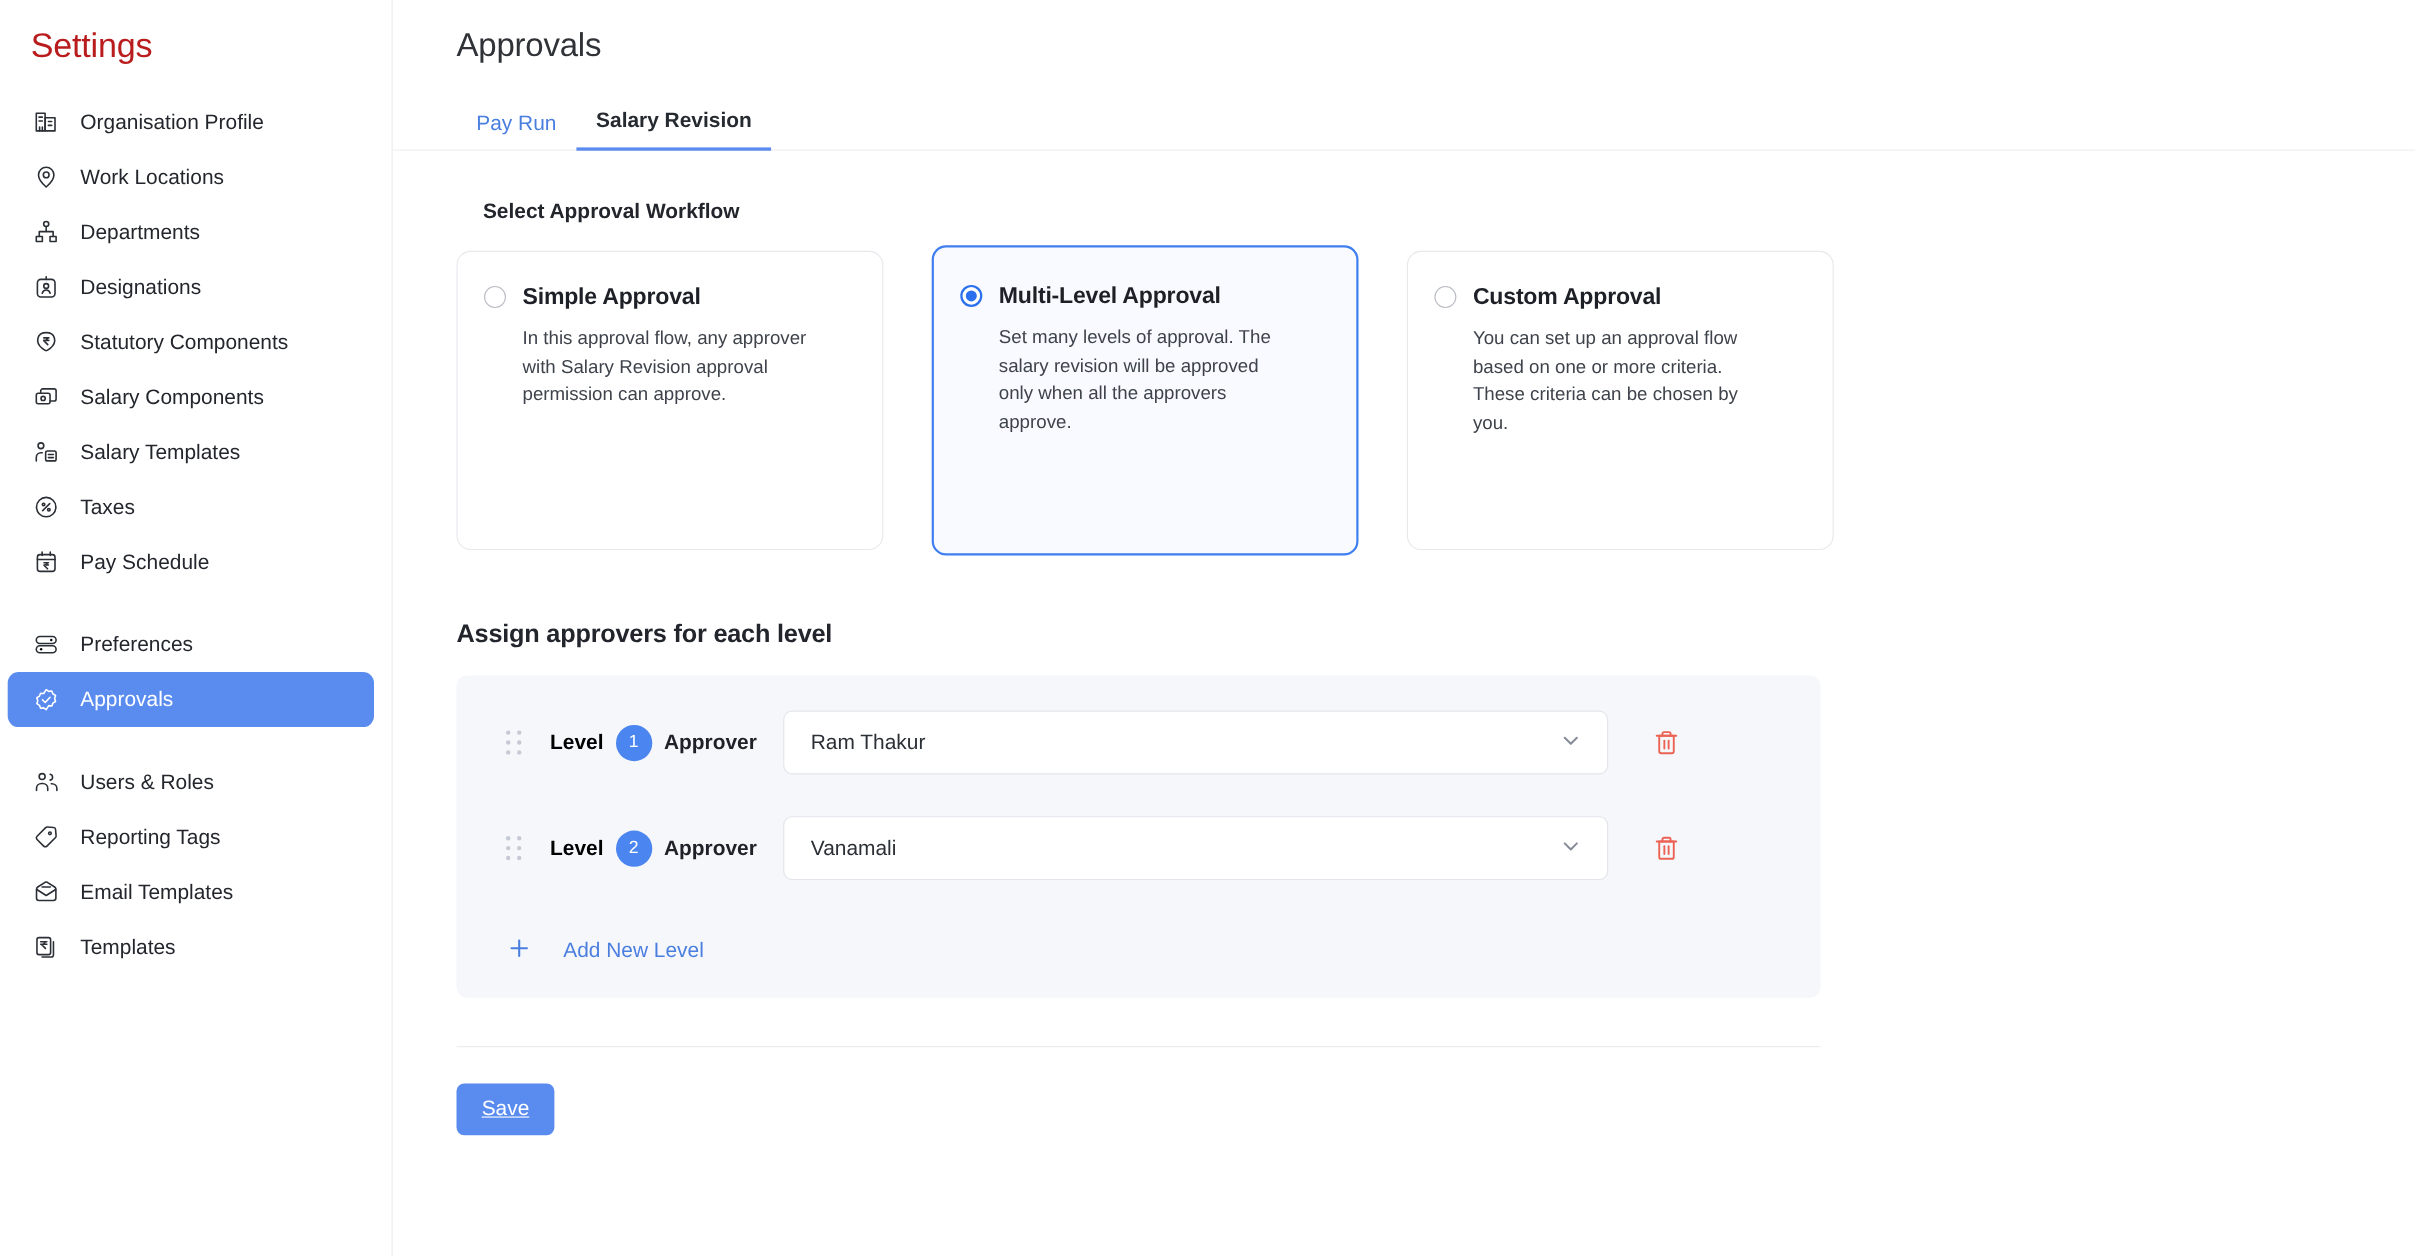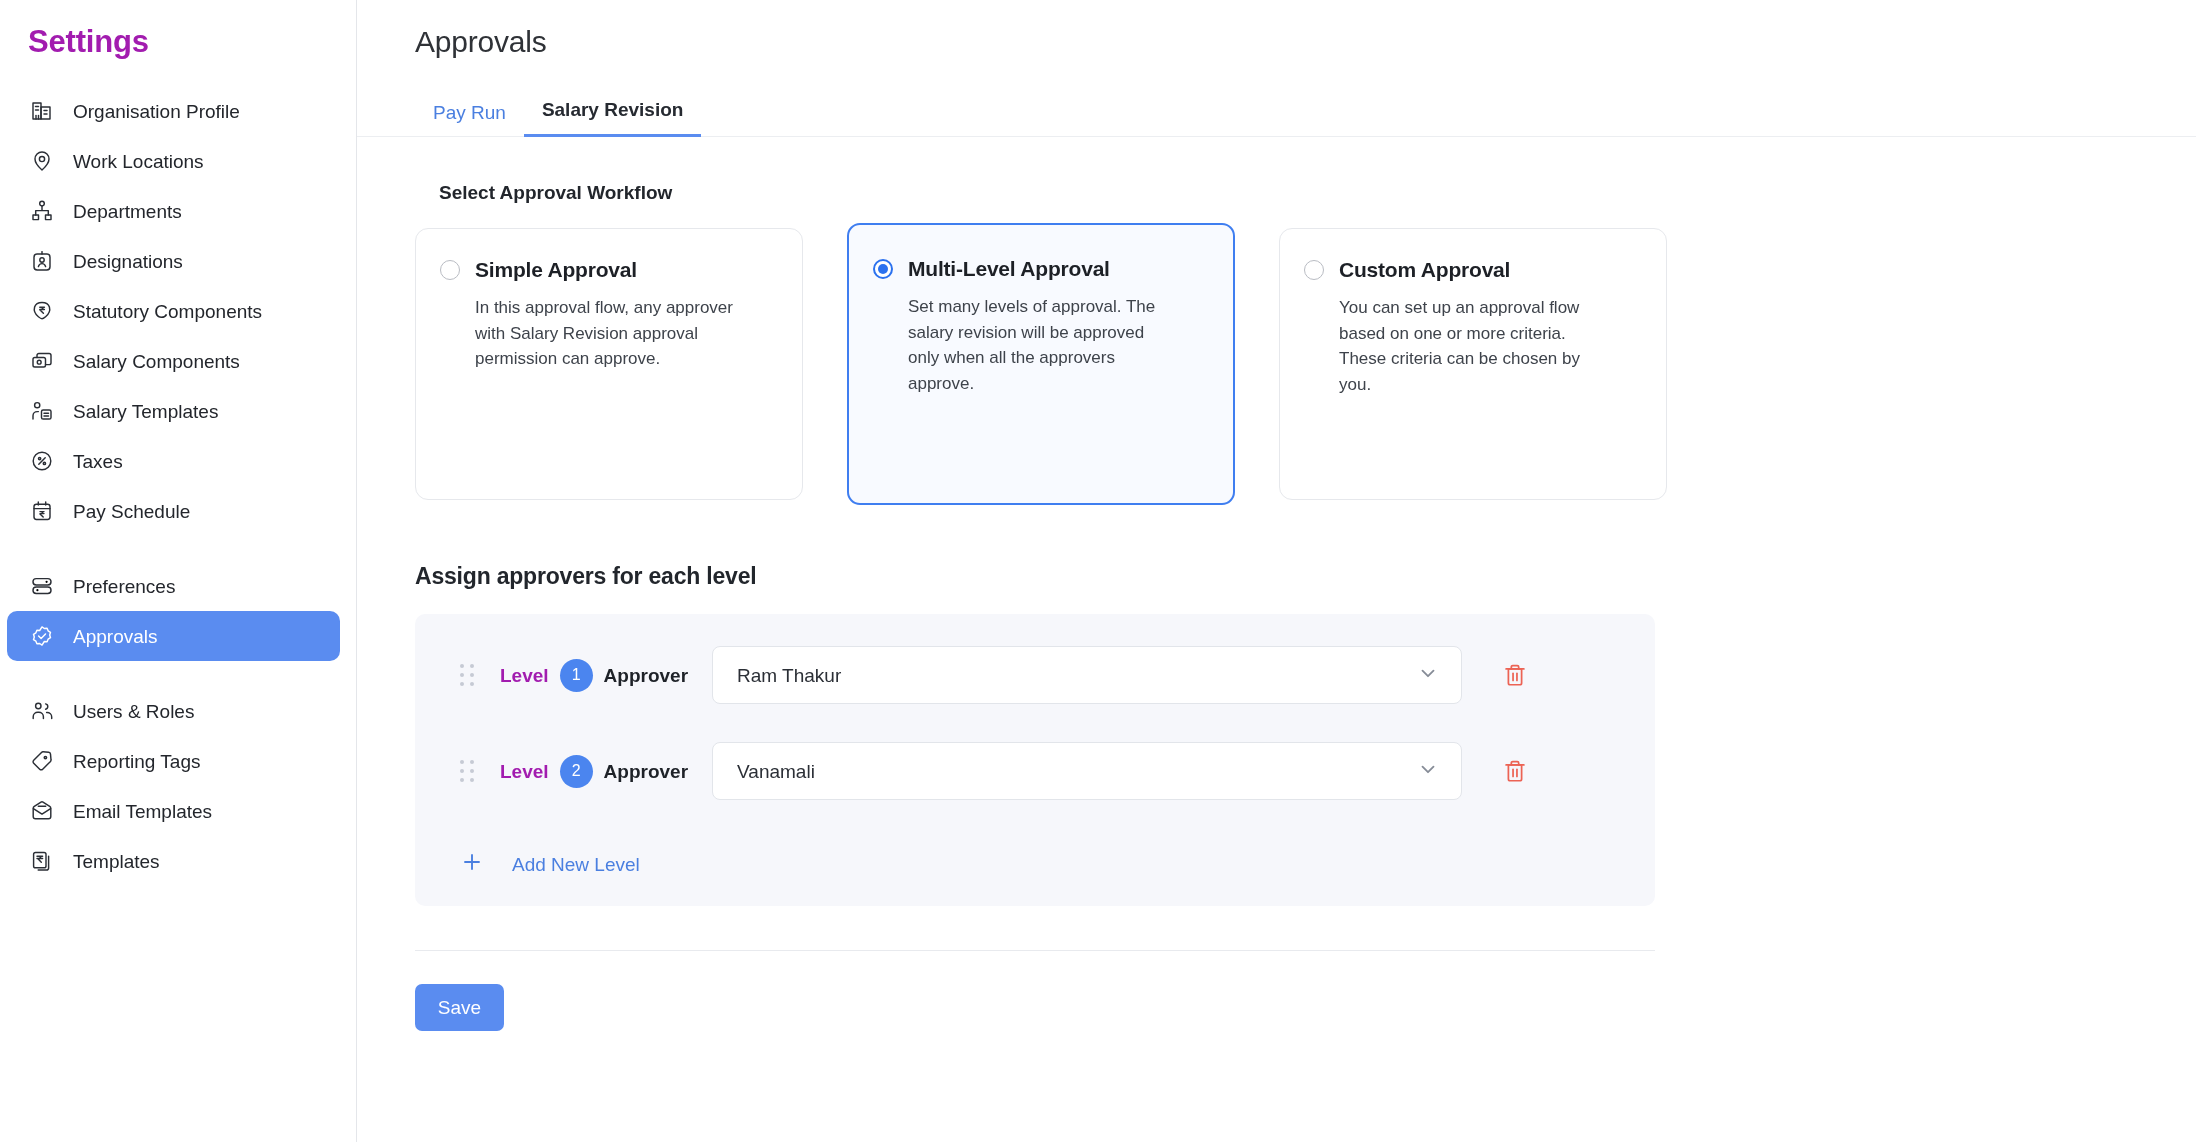--- a/index.html
+++ b/index.html
@@ -25,22 +25,22 @@
     min-width: 357px;
     height: 1142px;
     background: #ffffff;
     border-right: 1px solid #e4e6ea;
     padding-top: 22px;
     position: relative;
   }
 
   .sidebar-title {
     font-size: 31px;
-    font-weight: bold;
-    color: #a21caf;
+    font-weight: normal;
+    color: #b91c1c;
     padding: 0 0 0 28px;
     letter-spacing: -0.2px;
     line-height: 40px;
   }
 
   .nav {
     margin-top: 24px;
   }
 
   .nav-item {
@@ -264,21 +264,21 @@
   .level-label {
     display: flex;
     align-items: center;
     gap: 11px;
     margin-left: 24px;
     white-space: nowrap;
   }
   .level-word {
     font-size: 19px;
     font-weight: bold;
-    color: #a21caf;
+    color: #000000;
     line-height: 1;
   }
   .level-badge {
     width: 33px;
     height: 33px;
     border-radius: 50%;
     background: #4b85ef;
     color: #ffffff;
     font-size: 16px;
     display: flex;
@@ -377,20 +377,21 @@
     background: #5a8cf0;
     border: none;
     border-radius: 7px;
     color: #ffffff;
     font-size: 19px;
     font-family: "Liberation Sans", sans-serif;
     cursor: pointer;
     display: flex;
     align-items: center;
     justify-content: center;
+    text-decoration: underline;
   }
 </style>
 </head>
 <body>
 
 <div class="app">
 
   <aside class="sidebar">
     <div class="sidebar-title">Settings</div>
     <nav class="nav" id="nav-container">

